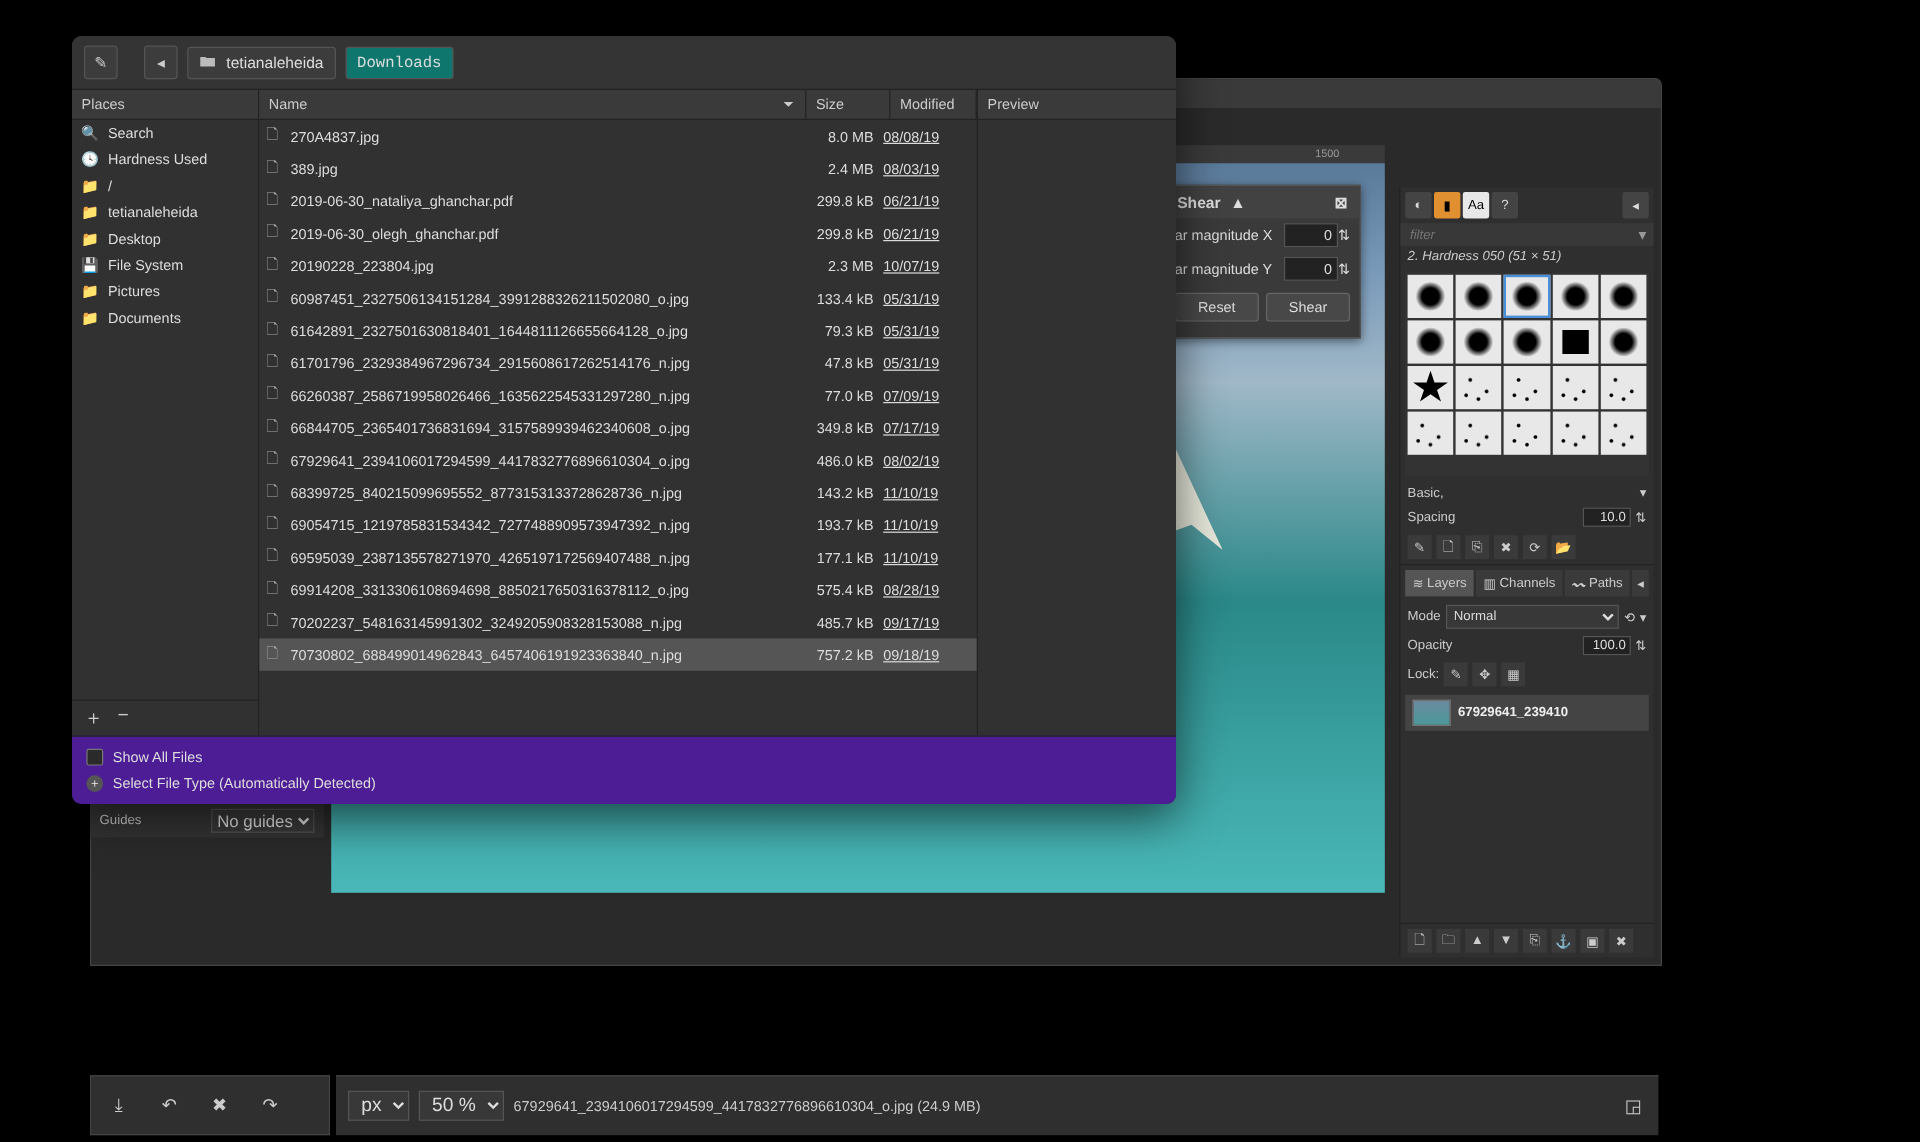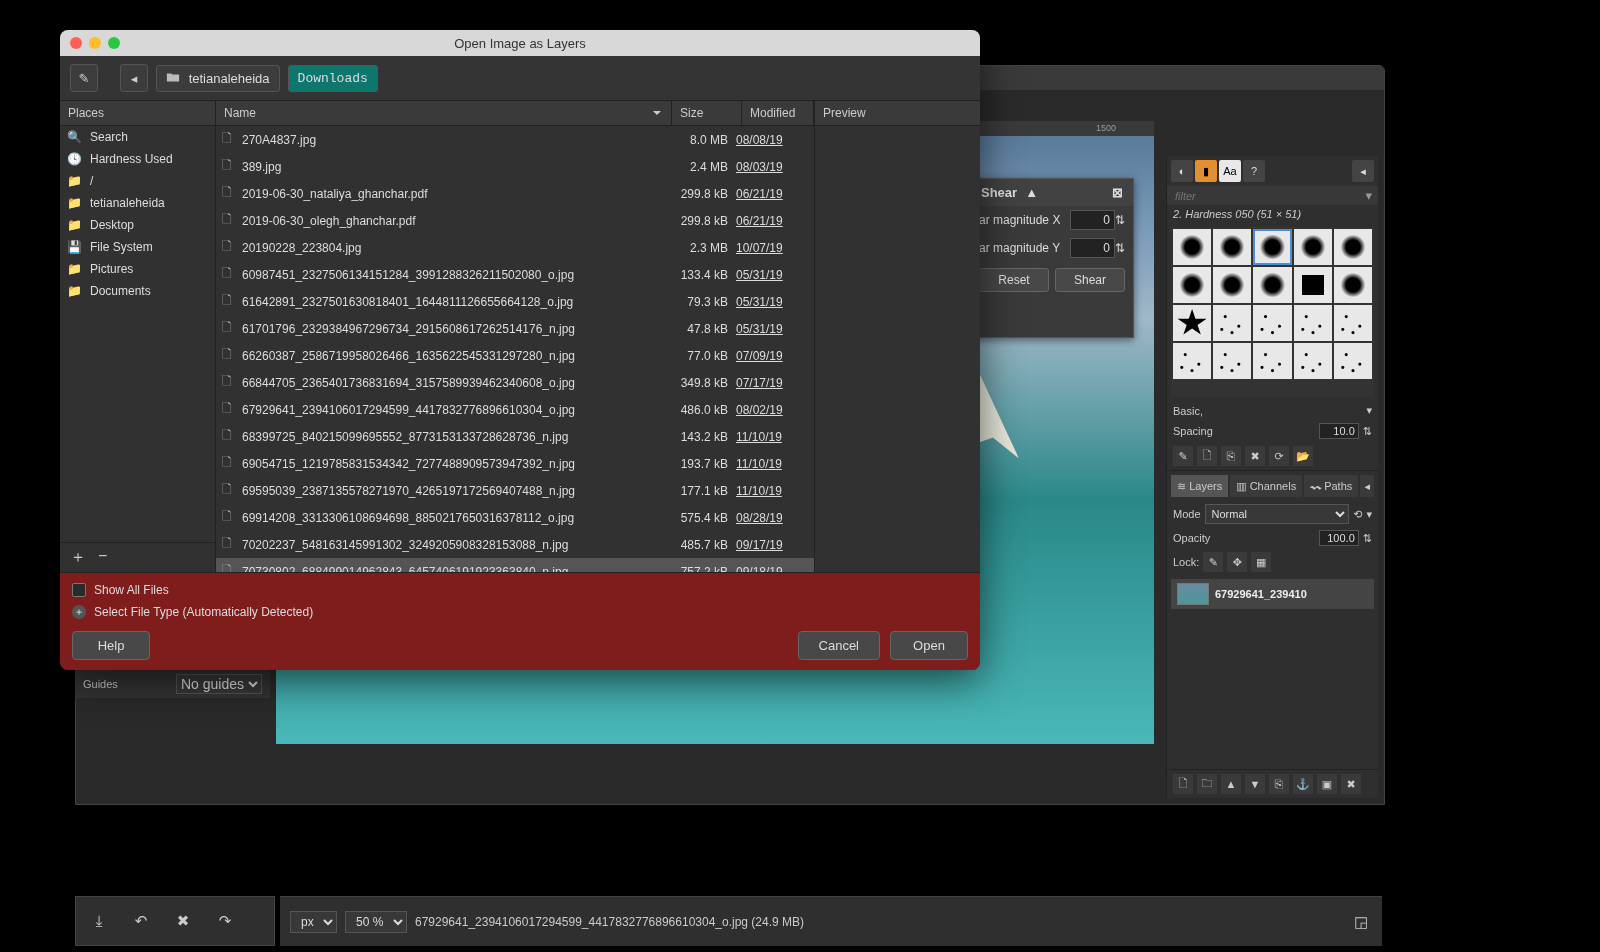--- a/index.html
+++ b/index.html
@@ -88,37 +88,37 @@
   .status-left {
     position:absolute; left:75px; bottom:6px; width:200px; height:50px;
     background:#2f2f2f; border:1px solid #444; display:flex; align-items:center; gap:20px; padding:0 12px;
   }
   .status-btn { width:22px; height:22px; color:#ccc; display:flex; align-items:center; justify-content:center; cursor:pointer; font-size:15px;}
 
   .guides-row { position:absolute; left:75px; top:670px; width:195px; height:28px; background:#343434; display:flex; align-items:center; padding:0 8px; font-size:11px; color:#ccc;}
   .guides-row select{ background:#383838; border:1px solid #555; color:#ddd; font-size:14px; margin-left:auto;}
 
   .shear-panel {
-    position:absolute; left:970px; top:178px; width:164px; height:160px;
+    position:absolute; left:970px; top:154px; width:164px; height:128px;
     background:#3a3a3a; border:1px solid #555; box-shadow:0 2px 8px rgba(0,0,0,.5);
   }
   .shear-title { padding:6px 10px; font-weight:bold; background:#424242; display:flex; align-items:center; gap:8px;}
   .shear-title .close { margin-left:auto; cursor:pointer;}
   .shear-row { display:flex; align-items:center; padding:4px 8px; font-size:12px;}
   .shear-row .lbl{ flex:1;}
   .shear-row input{ width:45px; background:#222; border:1px solid #555; color:#ddd; text-align:right; padding:2px 4px; font-size:12px;}
   .shear-btns { display:flex; gap:6px; padding:6px 8px;}
   .shear-btns button{ flex:1; background:#484848; border:1px solid #666; color:#ddd; padding:4px 0; font-size:12px; cursor:pointer; border-radius:3px;}
 
   .footer-bar {
     position:absolute; left:280px; right:218px; bottom:6px; height:50px;
     background:#2f2f2f; border-top:1px solid #444;
     display:flex; align-items:center; gap:8px; padding:0 10px;
   }
-  .footer-bar select{ background:#383838; border:1px solid #555; color:#ddd; font-size:12px; padding:2px 6px;}
+  .footer-bar select{ background:#383838; border:1px solid #555; color:#ddd; font-size:16px; padding:2px 6px;}
   .footer-fn { font-size:12px; color:#ccc;}
 
   
   .dialog {
     position:absolute; left:60px; top:30px; width:920px; height:640px;
     background:#313131;
     border-radius:8px;
     box-shadow:0 10px 40px rgba(0,0,0,.6);
     display:flex; flex-direction:column;
     overflow:hidden;
@@ -179,21 +179,21 @@
   .preview-img {
     width:96px; height:126px; border:1px solid #888;
     background:linear-gradient(135deg,#8a7a6a 0%, #6a5a4a 50%, #aa9a8a 100%);
     position:relative;
   }
   .preview-img::after{ content:''; position:absolute; inset:18px 14px 40px 22px; background:#5a5a5a; transform:rotate(-15deg); border:1px solid #777;}
   .preview-fn { font-size:12px; font-style:italic; color:#ddd; text-align:center;}
   .preview-meta { font-size:11px; color:#bbb; text-align:center; line-height:1.4;}
 
   .dlg-footer {
-    padding:10px 12px; background:#7f1d1d; border-top:1px solid #222;
+    padding:10px 12px; background:#4c1d95; border-top:1px solid #222;
     display:flex; flex-direction:column; gap:8px;
   }
   .chk-row { display:flex; align-items:center; gap:8px; font-size:12px; color:#ddd;}
   .chk-box { width:14px; height:14px; border:1px solid #777; background:#2a2a2a; border-radius:2px;}
   .plus-ball { width:14px; height:14px; border-radius:50%; background:#555; color:#eee; font-size:10px; display:flex; align-items:center; justify-content:center;}
   .dlg-btns { display:flex; align-items:center; gap:10px; margin-top:4px;}
   .dlg-btns .gap{ flex:1;}
   .dlg-btn { background:#484848; border:1px solid #666; color:#ddd; padding:6px 20px; border-radius:4px; font-size:13px; cursor:pointer; min-width:78px; text-align:center;}
 
   .chev-down-svg { width:12px; height:12px;}
@@ -349,28 +349,20 @@
 </div>
 
 <div class="footer-bar">
   <select><option>px</option></select>
   <select><option>50 %</option></select>
   <span class="footer-fn">67929641_2394106017294599_4417832776896610304_o.jpg (24.9 MB)</span>
   <span style="margin-left:auto" class="status-btn">◲</span>
 </div>
 
 <div class="dialog">
-  <div class="dlg-titlebar">
-    <div class="traffic">
-      <div class="tl-dot tl-red"></div>
-      <div class="tl-dot tl-yel"></div>
-      <div class="tl-dot tl-grn"></div>
-    </div>
-    <div class="dlg-title">Open Image as Layers</div>
-  </div>
   <div class="dlg-topbar">
     <div class="square-btn">✎</div>
     <div style="width:6px;"></div>
     <div class="square-btn">◂</div>
     <div class="crumb">
       <svg class="folder-svg" viewBox="0 0 16 12">
           <path fill="#bbb" d="M1 2h5l1 1h8v8H1z"></path>
         </svg>
       <span style="margin-left:5px;">tetianaleheida</span>
     </div>
@@ -543,20 +535,14 @@
   </div>
   <div class="dlg-footer">
     <div class="chk-row">
       <div class="chk-box"></div>
       <span>Show All Files</span>
     </div>
     <div class="chk-row">
       <div class="plus-ball">＋</div>
       <span>Select File Type (Automatically Detected)</span>
     </div>
-    <div class="dlg-btns">
-      <div class="dlg-btn">Help</div>
-      <div class="gap"></div>
-      <div class="dlg-btn">Cancel</div>
-      <div class="dlg-btn">Open</div>
-    </div>
   </div>
 </div>
 
 </body></html>

